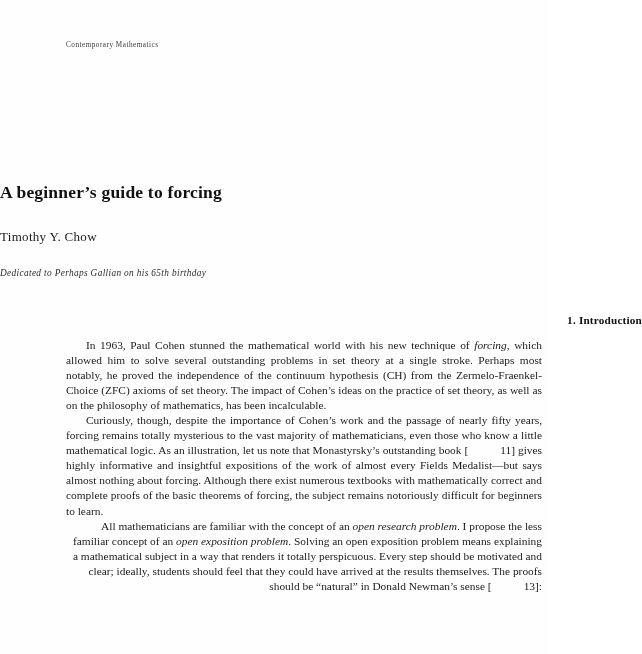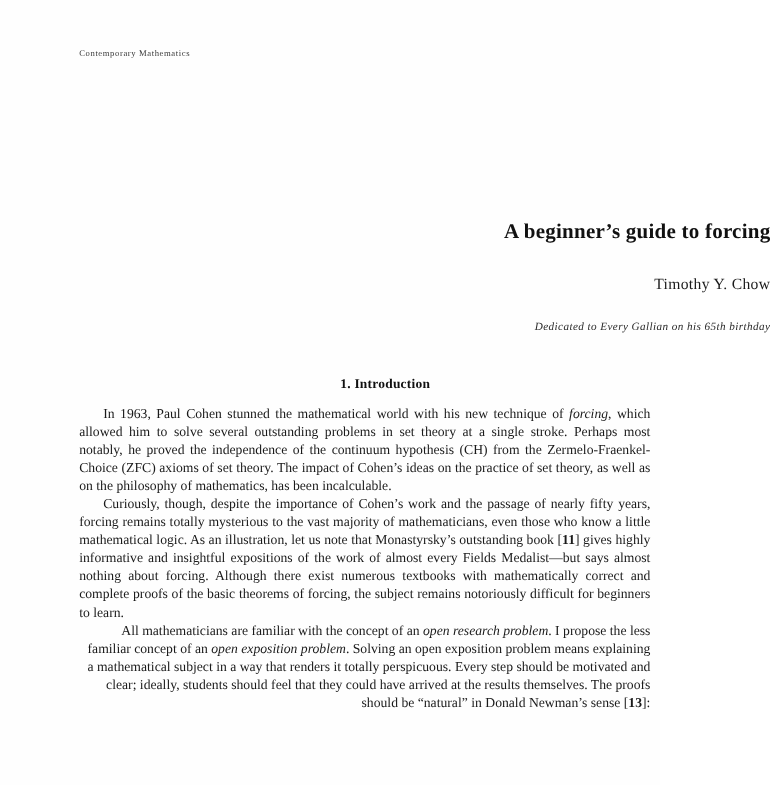--- a/index.html
+++ b/index.html
@@ -32,21 +32,21 @@
     color: #3a3a3a;
     font-family: "Liberation Serif", "DejaVu Serif", serif;
   }
 
   
   .title-block {
     position: absolute;
     left: 0;
     top: 182px;
     width: 642px;
-    text-align: right;
+    text-align: left;
   }
   .doc-title {
     font-size: 17.5px;
     font-weight: bold;
     letter-spacing: 0.2px;
     color: #111;
   }
   .doc-author {
     margin-top: 26px;
     font-size: 13px;
@@ -61,21 +61,21 @@
     letter-spacing: 0.35px;
     color: #2a2a2a;
   }
 
   
   .section-heading {
     position: absolute;
     left: 0;
     top: 314px;
     width: 642px;
-    text-align: center;
+    text-align: right;
     font-size: 11.2px;
     font-weight: bold;
     letter-spacing: 0.2px;
     color: #111;
   }
 
   
   .body-text {
     position: absolute;
     left: 66px;
@@ -89,33 +89,33 @@
     hyphens: none;
   }
   .body-text p {
     margin: 0;
     text-indent: 20px;
   }
   .body-text p:last-child {
     text-align: right;
   }
   i, .ital { font-style: italic; }
-  .cite-num { font-weight: bold; }
+  .cite-num { font-weight: normal; margin-left: 32px; }
 </style>
 </head>
 <body>
 
 <div class="page">
 
   <div class="running-head">Contemporary Mathematics</div>
 
   <div class="title-block">
     <div class="doc-title">A beginner’s guide to forcing</div>
     <div class="doc-author">Timothy Y. Chow</div>
-    <div class="doc-dedication">Dedicated to Every Gallian on his 65th birthday</div>
+    <div class="doc-dedication">Dedicated to Perhaps Gallian on his 65th birthday</div>
   </div>
 
   <div class="section-heading">1.  Introduction</div>
 
   <div class="body-text" id="body-text">
       <p><span>In 1963, Paul Cohen stunned the mathematical world with his new technique of </span><i>forcing</i><span>, which allowed him to solve several outstanding problems in set theory at a single stroke. Perhaps most notably, he proved the independence of the continuum hypothesis (CH) from the Zermelo-Fraenkel-Choice (ZFC) axioms of set theory. The impact of Cohen’s ideas on the practice of set theory, as well as on the philosophy of mathematics, has been incalculable.</span></p>
       <p><span>Curiously, though, despite the importance of Cohen’s work and the passage of nearly fifty years, forcing remains totally mysterious to the vast majority of mathematicians, even those who know a little mathematical logic. As an illustration, let us note that Monastyrsky’s outstanding book [</span><span class="cite-num">11</span><span>] gives highly informative and insightful expositions of the work of almost every Fields Medalist—but says almost nothing about forcing. Although there exist numerous textbooks with mathematically correct and complete proofs of the basic theorems of forcing, the subject remains notoriously difficult for beginners to learn.</span></p>
       <p><span>All mathematicians are familiar with the concept of an </span><i>open research problem</i><span>. I propose the less familiar concept of an </span><i>open exposition problem</i><span>. Solving an open exposition problem means explaining a mathematical subject in a way that renders it totally perspicuous. Every step should be motivated and clear; ideally, students should feel that they could have arrived at the results themselves. The proofs should be “natural” in Donald Newman’s sense [</span><span class="cite-num">13</span><span>]:</span></p>
     </div>
 

